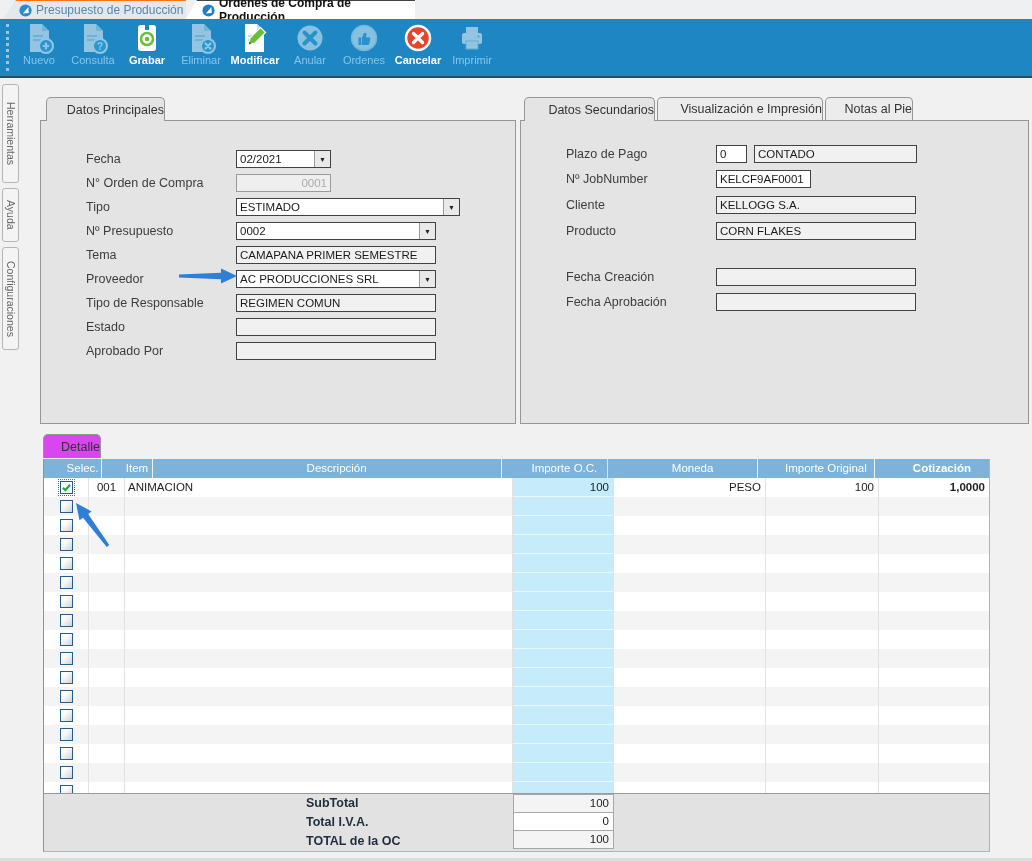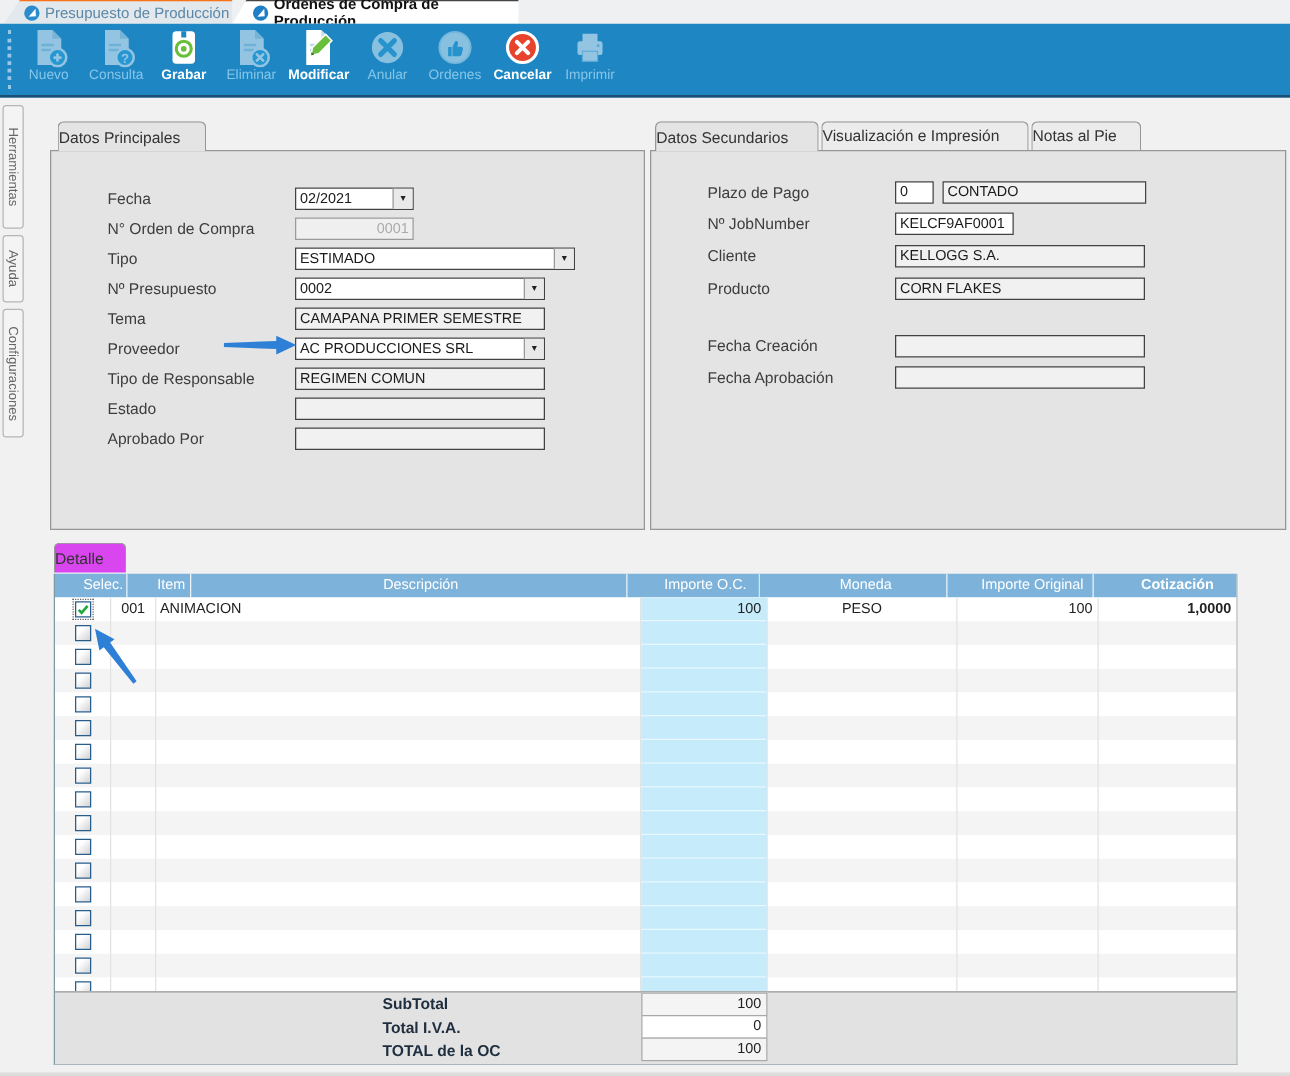--- a/index.html
+++ b/index.html
@@ -24,21 +24,21 @@
   .tb-btn.on .tb-label{color:#ffffff;font-weight:700;}
   .tb-btn.off .tb-label{color:#86c6e9;font-weight:400;}
   .tb-btn.off .tb-icon{opacity:.52;}
   
   .rail-tab{position:absolute;left:2px;width:17px;background:#f4f4f4;border:1px solid #b5b5b5;
     border-radius:3px;box-sizing:border-box;display:flex;align-items:center;justify-content:center;
     writing-mode:vertical-rl;font-size:10.5px;color:#666;cursor:default;}
   
   .gbox{position:absolute;background:#e4e4e4;border:1px solid #969696;box-sizing:border-box;}
   .gtab{position:absolute;height:24px;box-sizing:border-box;border:1px solid #969696;border-bottom:none;
-    border-radius:5px 5px 0 0;display:flex;align-items:center;justify-content:flex-start;
+    border-radius:5px 5px 0 0;display:flex;align-items:center;justify-content:flex-end;
     font-size:12.5px;color:#333;cursor:default;}
   .gtab.active{background:#e4e4e4;z-index:3;}
   .gtab.inactive{background:#ececec;z-index:1;height:23px;}
   
   .fl{position:absolute;font-size:12.5px;color:#3d3d3d;line-height:18px;white-space:nowrap;}
   .fc{position:absolute;height:18px;box-sizing:border-box;font-size:11.5px;color:#1b1b1b;}
   input.fc{border:1px solid #424242;background:#f1f1f1;padding:0 3px;font-family:inherit;}
   input.fc.white{background:#ffffff;}
   input.fc.disabled{border:1px solid #9a9a9a;background:#efefef;color:#ababab;text-align:right;}
   .combo{position:absolute;height:18px;box-sizing:border-box;border:1px solid #424242;background:#fff;
@@ -57,21 +57,21 @@
   #tbody{height:315px;overflow:hidden;background:#fff;}
   #tbody .trow{background:#ffffff;}
   #tbody .trow.alt{background:#f4f4f4;}
   #tbody .cell{border-right:1px solid #e2e2e2;}
   #tbody .cell:last-child{border-right:none;}
   .c-sel{width:45px;display:flex;align-items:center;justify-content:center;}
   .c-item{width:36px;text-align:center;}
   .c-desc{width:388px;text-align:left;padding:0 3px;}
   .c-imp{width:101px;text-align:right;padding:0 4px;background:#c6ecfb;
     box-shadow:inset 0 -1px 0 #e9f8fe;border-right:1px solid #cfe7f2 !important;}
-  .c-mon{width:152px;text-align:center;padding:0 4px;}
+  .c-mon{width:152px;text-align:right;padding:0 4px;}
   .c-orig{width:113px;text-align:right;padding:0 4px;}
   .c-cot{width:110px;text-align:right;padding:0 4px;font-weight:bold;}
   .chk{width:13px;height:13px;box-sizing:border-box;border:1px solid #275d8c;
     background:linear-gradient(135deg,#ffffff 30%,#d2d2d2);display:flex;align-items:center;justify-content:center;}
   .chk.checked{background:#ffffff;outline:1px dotted #666;outline-offset:1px;}
   
   #totals{position:relative;height:57px;background:#e2e2e2;border-top:1px solid #9a9a9a;}
   .tot-label{position:absolute;left:262px;width:200px;font-size:12.5px;font-weight:700;color:#1e2e3e;line-height:19px;}
   .tot-value{position:absolute;left:469px;width:101px;height:19px;box-sizing:border-box;border:1px solid #a8a8a8;
     font-size:11.5px;color:#222;text-align:right;padding:0 4px;line-height:17px;}

